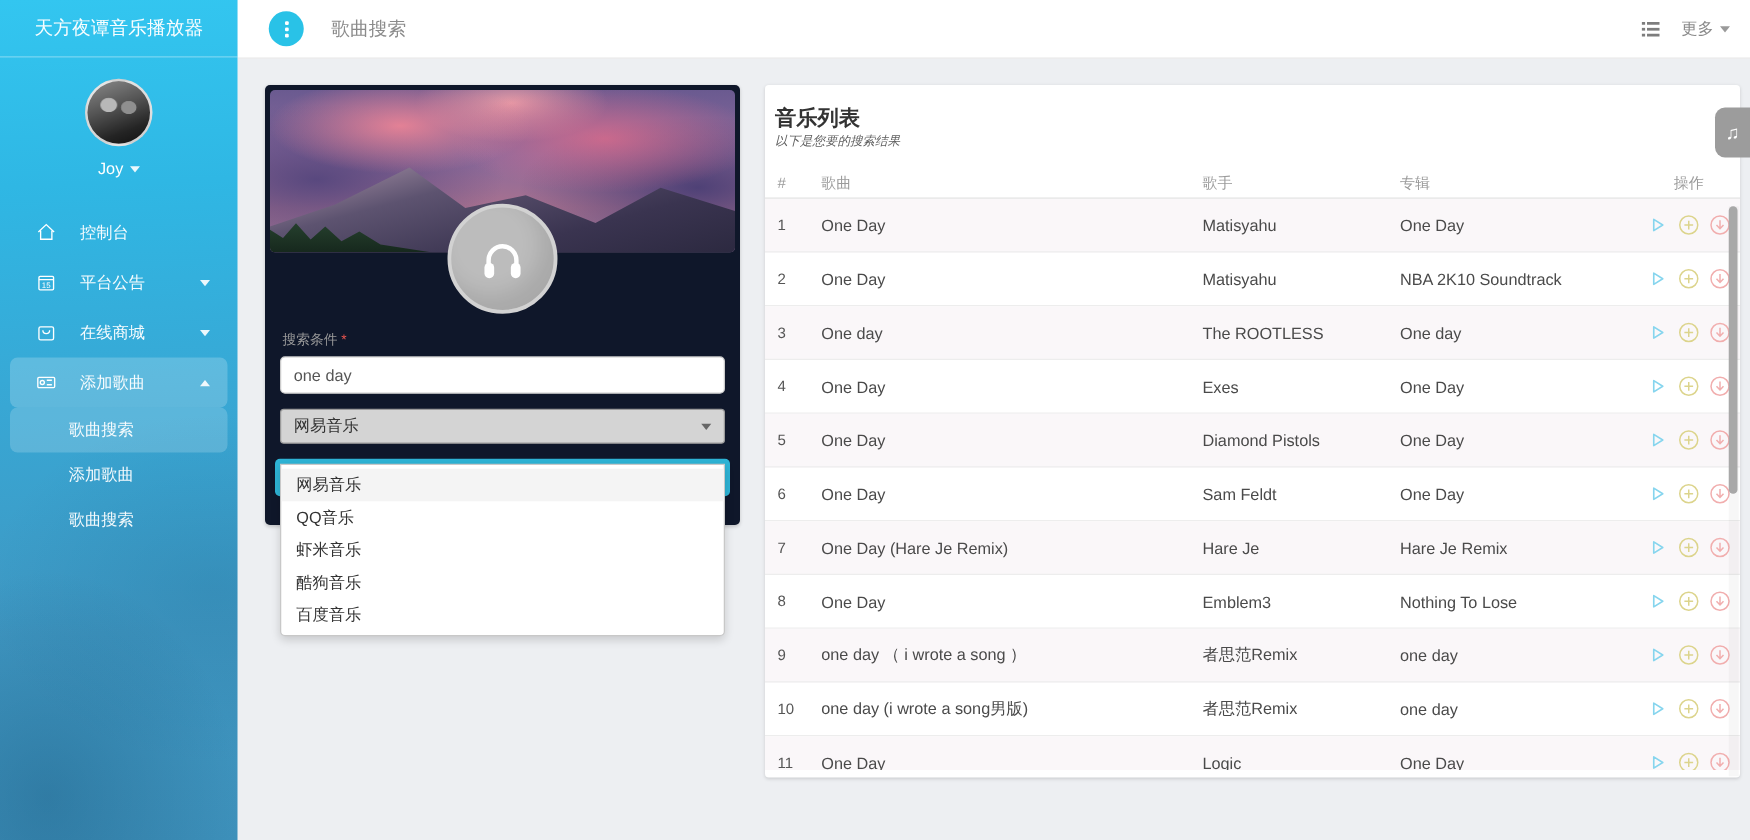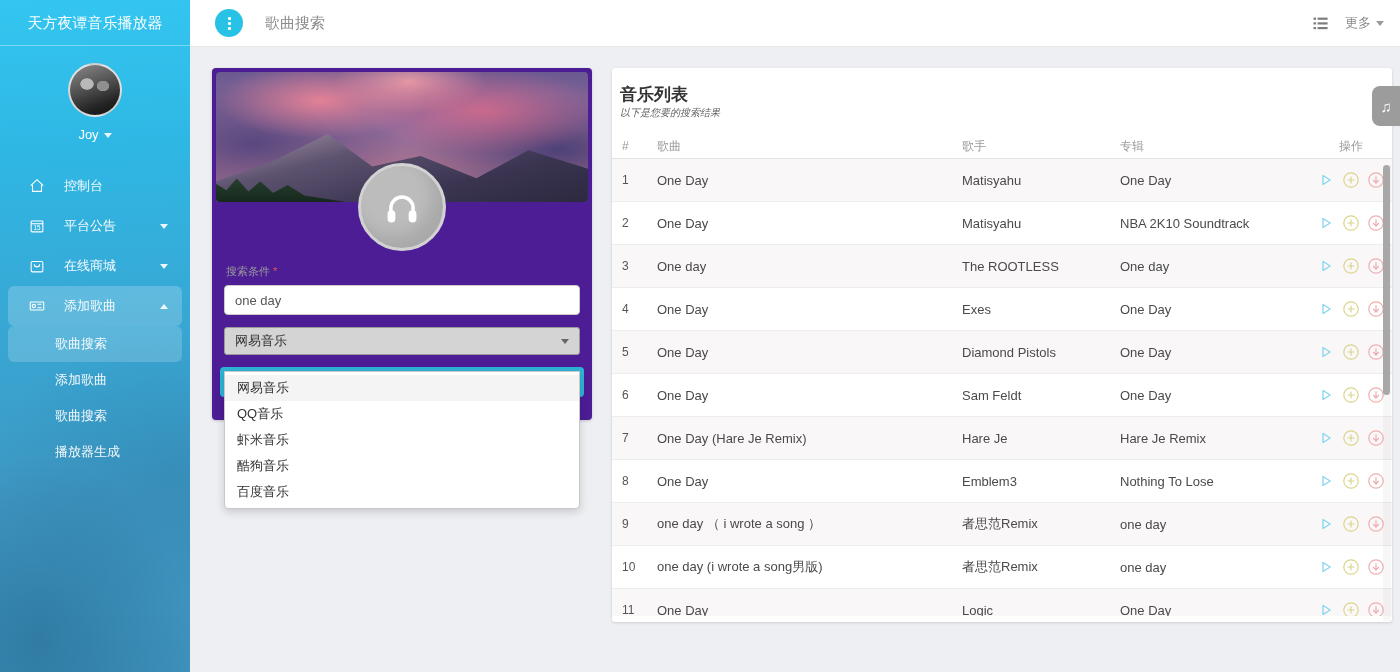--- a/index.html
+++ b/index.html
@@ -40,21 +40,21 @@
   .info-btn { width:28px; height:28px; border-radius:50%; background:#29c2e7; margin-left:25px;
     display:flex; align-items:center; justify-content:center; cursor:pointer; }
   .info-dots { width:3px; height:3px; background:#fff; border-radius:1px; box-shadow:0 -5px 0 #fff, 0 5px 0 #fff; }
   .tb-title { margin-left:22px; font-size:15px; color:#8b8b8b; }
   .tb-right { margin-left:auto; display:flex; align-items:center; margin-right:16px; }
   .list-ico { display:flex; cursor:pointer; }
   .more { display:flex; align-items:center; gap:5px; margin-left:15px; font-size:13px; color:#8a8a8a; cursor:pointer; }
   .chev-g { width:0; height:0; border-left:4px solid transparent; border-right:4px solid transparent; border-top:5px solid #9a9a9a; }
 
   
-  .search-card { position:absolute; left:212px; top:68px; width:380px; height:352px; background:#4c1d95;
+  .search-card { position:absolute; left:212px; top:68px; width:380px; height:352px; background:#0f172a;
     border-radius:4px; box-shadow:0 1px 3px rgba(0,0,0,.18); z-index:3; }
   .card-cover { position:absolute; left:4px; right:4px; top:4px; height:130px; border-radius:4px; overflow:hidden;
     background:
       radial-gradient(150px 55px at 28% 22%, rgba(246,135,150,.85), transparent 70%),
       radial-gradient(170px 60px at 72% 30%, rgba(228,108,138,.75), transparent 72%),
       radial-gradient(110px 45px at 52% 8%,  rgba(250,165,170,.85), transparent 70%),
       radial-gradient(200px 80px at 10% 55%, rgba(85,70,125,.95), transparent 75%),
       radial-gradient(190px 75px at 92% 60%, rgba(70,60,115,.9),  transparent 75%),
       linear-gradient(180deg,#6a5a90 0%, #8a6a9c 40%, #a7718f 72%, #8e6f94 100%); }
   .card-cover::after { content:""; position:absolute; left:0; right:0; bottom:0; height:74px;
@@ -164,23 +164,20 @@
     </div>
     <div class="mi sub active">
       <span>歌曲搜索</span>
     </div>
     <div class="mi sub">
       <span>添加歌曲</span>
     </div>
     <div class="mi sub">
       <span>歌曲搜索</span>
     </div>
-    <div class="mi sub">
-      <span>播放器生成</span>
-    </div>
   </nav>
 </aside>
 
 <header class="topbar">
   <div class="info-btn">
       <span class="info-dots"></span>
     </div>
   <div class="tb-title">歌曲搜索</div>
   <div class="tb-right">
     <span class="list-ico">

